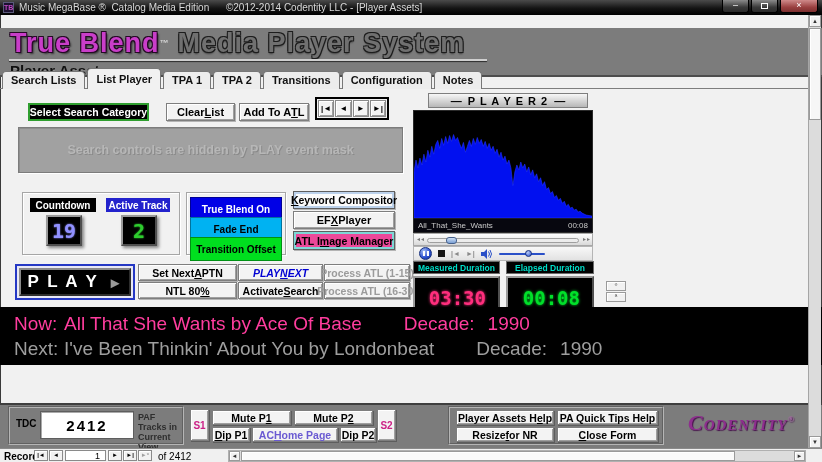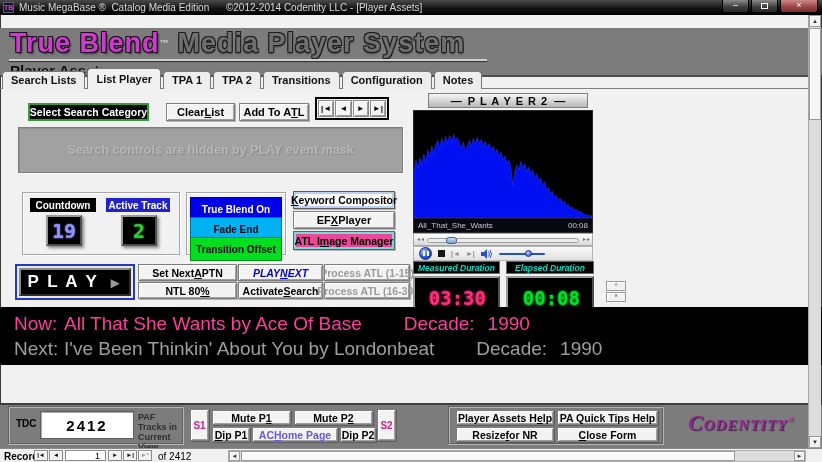--- a/index.html
+++ b/index.html
@@ -133,21 +133,21 @@
   .tiny-transport { font-size:7px; font-weight:bold; color:#8a8a8a; cursor:pointer; }
   #vol-icon { width:12px; height:10px; }
   #vol-slider { position:relative; width:46px; height:9px; cursor:pointer; }
   #vol-line { position:absolute; left:0; top:4px; width:100%; height:2px; background:#2a50c8; border-radius:1px; }
   #vol-thumb { position:absolute; left:58%; top:1px; width:7px; height:7px; border-radius:50%;
     background:radial-gradient(circle at 35% 30%, #b8ccf5, #2a4fd0); border:1px solid #16307e; }
 
   .dur-panel { position:absolute; width:87px; }
   #p2-measured { left:413px; top:261px; } #p2-elapsed { left:506px; top:261px; width:88px; }
   .dur-label { height:13px; background:#000; border:1px solid #6a6a6a; color:#00ddc8;
-    font-size:8.5px; font-weight:bold; display:flex; align-items:center; justify-content:center;font-style:italic; }
+    font-size:8.5px; font-weight:bold; display:flex; align-items:center; justify-content:center; }
   .dur-value { margin-top:2px; height:44px; background:#000; border:2px solid; border-color:#9a9a9a #4f4f4f #4f4f4f #9a9a9a;
     font-family:"DejaVu Sans Mono",monospace; font-weight:bold; font-size:19px;
     display:flex; align-items:center; justify-content:flex-end; padding-right:12px; }
   #measured-value { color:#ff2e7d; text-shadow:0 0 3px #ff2e7d; }
   #elapsed-value  { color:#00e02a; text-shadow:0 0 3px #00e02a; }
 
   .spinbtn { position:absolute; left:606px; width:20px; height:10px; background:#f1f1f1; border:1px solid #9a9a9a;
     box-shadow:inset 1px 1px 0 #fff; font-size:7px; line-height:8px; text-align:center; color:#555; cursor:pointer; }
   #spin-top { top:281px; } #spin-bottom { top:292px; }
 

